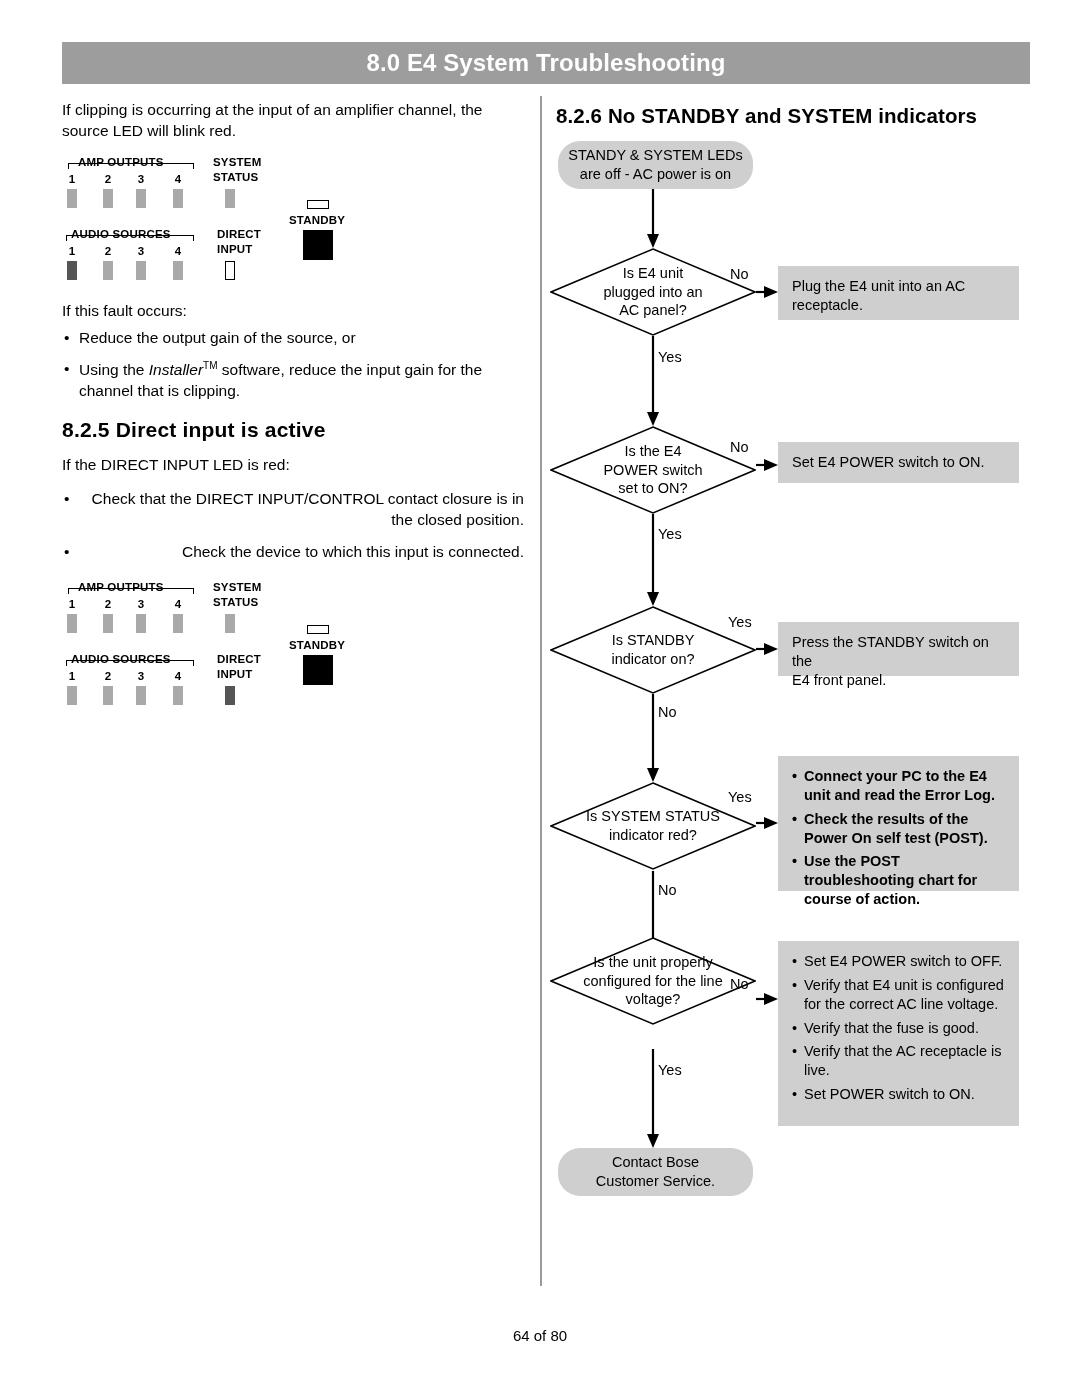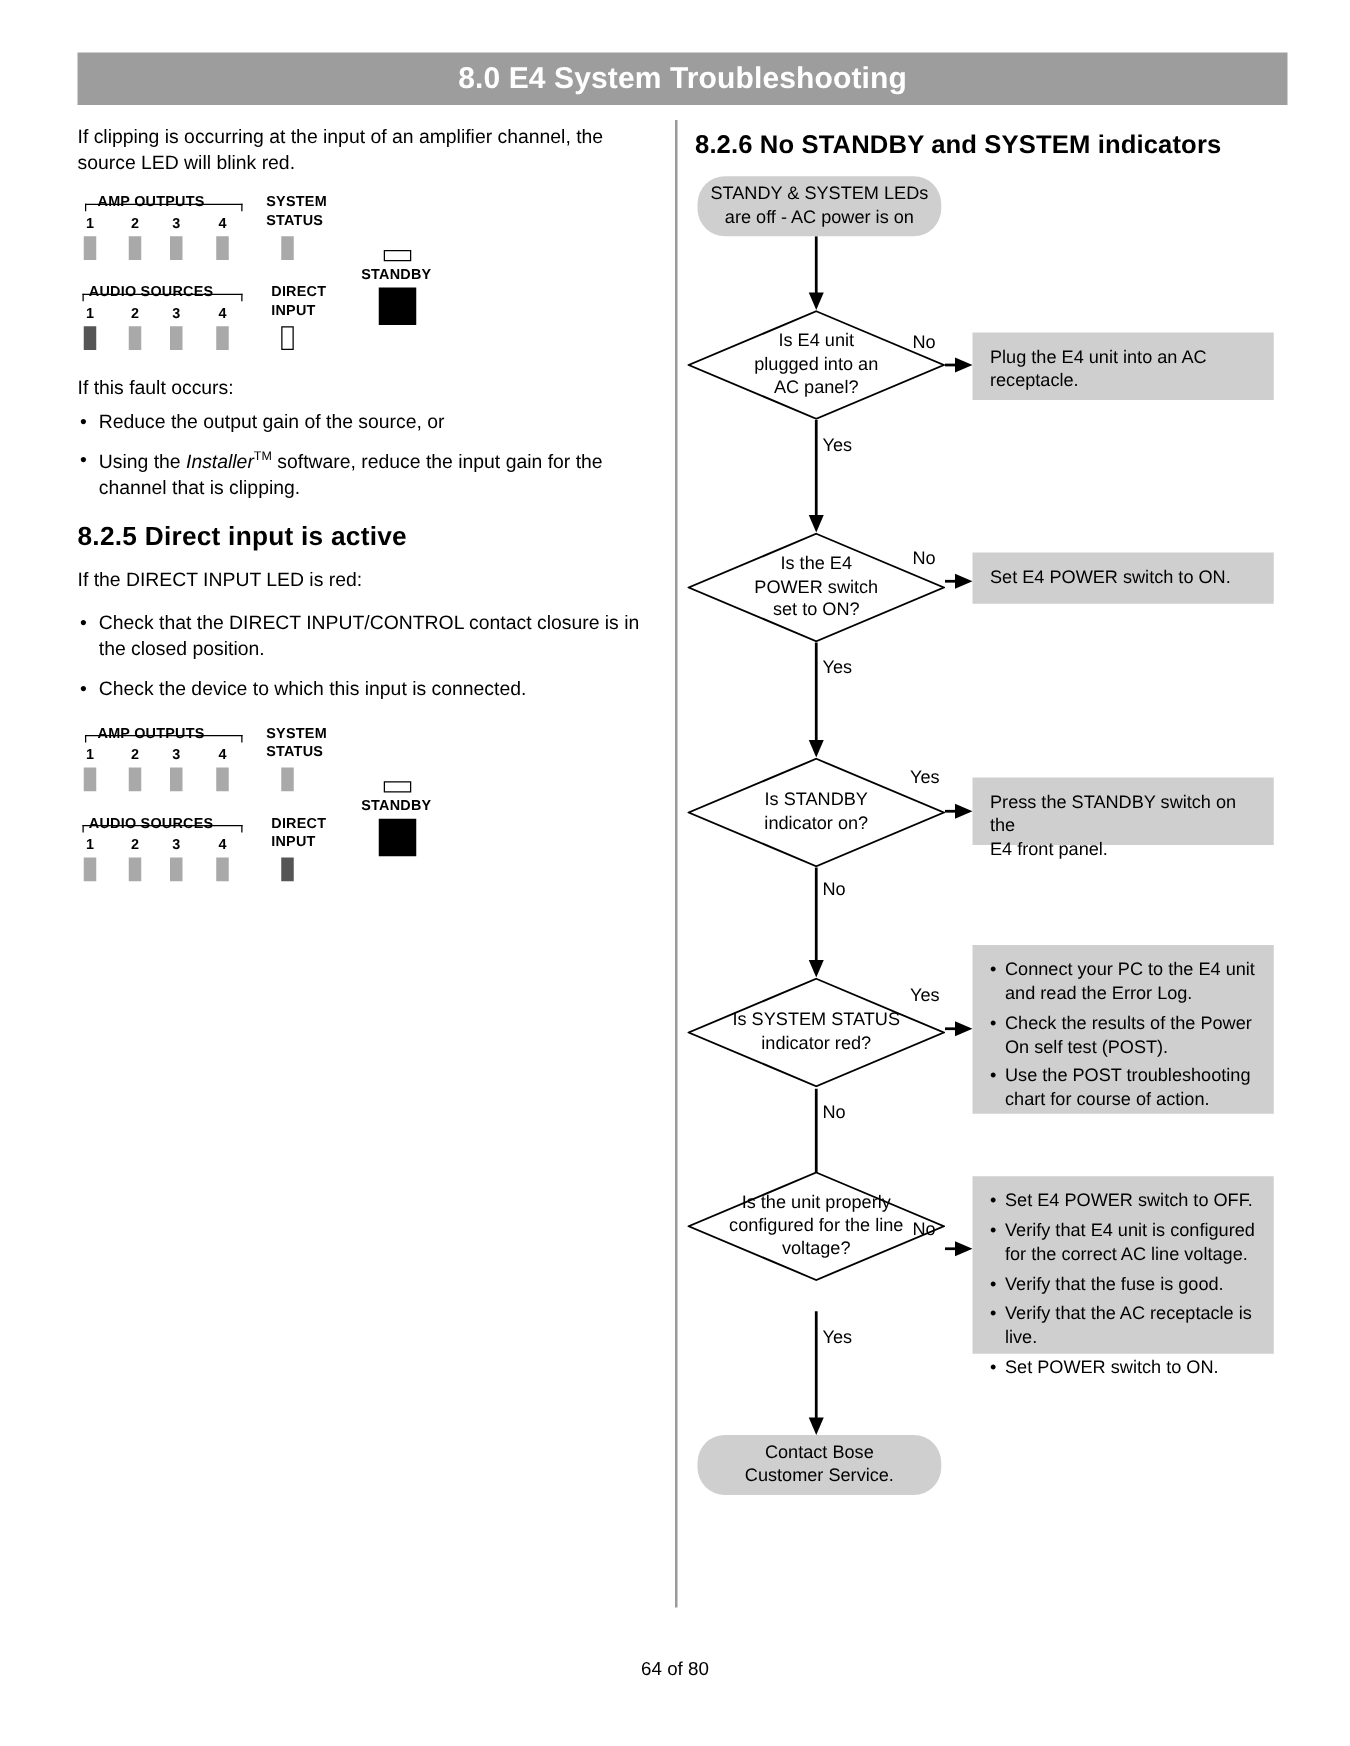--- a/index.html
+++ b/index.html
@@ -295,21 +295,21 @@
     <p class="body-text" style="margin-top:10px;">If this fault occurs:</p>
 
     <ul class="bullets" style="margin-top:4px;">
       <li>Reduce the output gain of the source, or</li>
       <li>Using the <span class="it">Installer</span><span class="sup">TM</span> software, reduce the input gain for the channel that is clipping.</li>
     </ul>
 
     <h2 class="sec-head" style="margin-top:16px;">8.2.5 Direct input is active</h2>
     <p class="body-text">If the DIRECT INPUT LED is red:</p>
 
-    <ul class="bullets" style="margin-top:14px;">
+    <ul class="bullets" style="margin-top:14px;text-align:right;">
       <li>Check that the DIRECT INPUT/CONTROL contact closure is in the closed position.</li>
       <li>Check the device to which this input is connected.</li>
     </ul>
 
     <div class="led-panel" style="margin-top:22px;">
       <div class="bracket" style="left:6px; top:4px; width:124px;"></div>
       <div class="grp-label" style="left:16px; top:-3px;">AMP OUTPUTS</div>
       <div class="chan-num" style="left:4px;  top:14px;">1</div>
       <div class="chan-num" style="left:40px; top:14px;">2</div>
       <div class="chan-num" style="left:73px; top:14px;">3</div>
@@ -454,21 +454,21 @@
         </svg>
       <div class="diamond-text">
         <div>
           <div>Is SYSTEM STATUS</div>
           <div>indicator red?</div>
         </div>
       </div>
     </div>
     <div class="edge-label" style="left:188px; top:693px;">Yes</div>
     <div class="edge-label" style="left:118px; top:786px;">No</div>
-    <div class="gbox" style="left:238px; top:660px; width:241px; height:135px;">
+    <div class="gbox" style="left:238px; top:660px; width:241px; height:135px;font-weight:bold;">
       <ul>
         <li>Connect your PC to the E4 unit and read the Error Log.</li>
         <li>Check the results of the Power On self test (POST).</li>
         <li>Use the POST troubleshooting chart for course of action.</li>
       </ul>
     </div>
 
     <div class="diamond-wrap" style="left:10px; top:841px; width:206px; height:88px;">
       <svg width="206" height="88">
           <polygon points="103,1 205,44 103,87 1,44" fill="#ffffff" stroke="#000" stroke-width="1.5"></polygon>
@@ -476,21 +476,21 @@
       <div class="diamond-text">
         <div>
           <div>Is the unit properly</div>
           <div>configured for the line</div>
           <div>voltage?</div>
         </div>
       </div>
     </div>
     <div class="edge-label" style="left:190px; top:880px;">No</div>
     <div class="edge-label" style="left:118px; top:966px;">Yes</div>
-    <div class="gbox" style="left:238px; top:845px; width:241px; height:142px;">
+    <div class="gbox" style="left:238px; top:845px; width:241px; height:185px;">
       <ul>
         <li>Set E4 POWER switch to OFF.</li>
         <li>Verify that E4 unit is configured for the correct AC line voltage.</li>
         <li>Verify that the fuse is good.</li>
         <li>Verify that the AC receptacle is live.</li>
         <li>Set POWER switch to ON.</li>
       </ul>
     </div>
 
     <div class="term" style="left:18px; top:1052px; width:195px; height:48px;">

